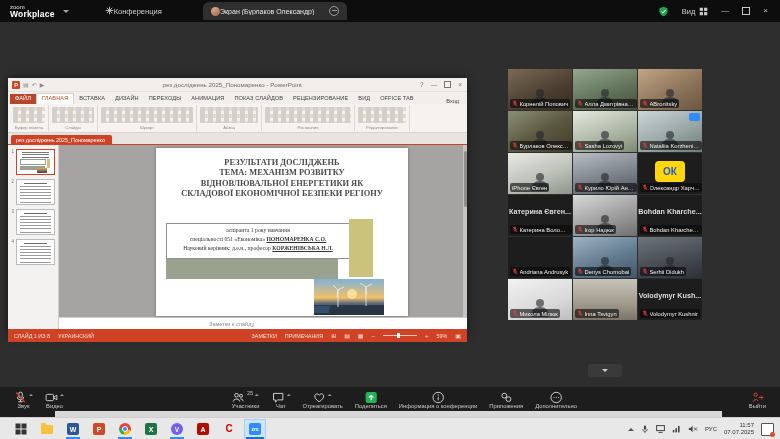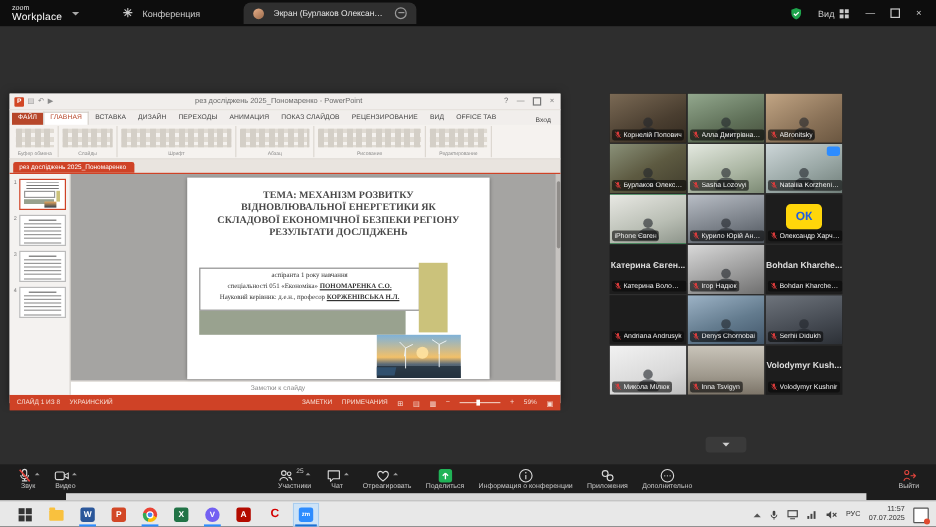--- a/index.html
+++ b/index.html
@@ -3,23 +3,23 @@
 <meta charset="utf-8">
 <style>
   html,body{margin:0;padding:0;background:#111;}
   .stage{position:relative;width:780px;height:439px;overflow:hidden;background:#2e2e2e;
          font-family:"Liberation Sans",sans-serif;-webkit-font-smoothing:antialiased;}
   
   .titlebar{position:absolute;left:0;top:0;width:780px;height:22px;background:#0d0d0d;
             display:flex;align-items:center;color:#ddd;}
   .logo{display:flex;flex-direction:column;line-height:1;margin-left:10px;}
   .logo-top{font-size:6px;color:#e8e8e8;}
-  .logo-bottom{font-size:8.5px;font-weight:normal;color:#fff;letter-spacing:.2px;}
+  .logo-bottom{font-size:8.5px;font-weight:bold;color:#fff;letter-spacing:.2px;}
   .caret-d{width:0;height:0;border:3px solid transparent;border-top-color:#a8a8a8;margin:3px 0 0 8px;}
-  .tab{display:flex;align-items:center;gap:8px;font-size:7.5px;color:#cfcfcf;padding:0 8px;height:18px;}
+  .tab{display:flex;align-items:center;gap:0;font-size:7.5px;color:#cfcfcf;padding:0 8px;height:18px;}
   .tab.meeting{margin-left:28px;}
   .tab.screen{position:absolute;left:203px;width:128px;background:#2f2f2f;border-radius:6px 6px 0 0;color:#e6e6e6;}
   .avatar{width:9px;height:9px;border-radius:50%;background:linear-gradient(145deg,#e8b08a,#9a6a4a);flex:none;}
   .tab-label{white-space:nowrap;overflow:hidden;text-overflow:ellipsis;flex:1;font-size:7px;}
   .tab-minus{width:8px;height:8px;border:1px solid #9a9a9a;border-radius:50%;position:relative;flex:none;}
   .tab-minus::after{content:"";position:absolute;left:1.5px;right:1.5px;top:3px;height:1px;background:#9a9a9a;}
   .tb-right{margin-left:auto;display:flex;align-items:center;gap:13px;margin-right:12px;}
   .view-chip{display:flex;align-items:center;gap:4px;font-size:7.5px;color:#cfcfcf;}
   .winbtn{font-size:8px;color:#c9c9c9;line-height:1;}
   .win-sq{width:6px;height:6px;border:1px solid #c9c9c9;}
@@ -81,21 +81,21 @@
            background:linear-gradient(180deg,#7fb2d9 0%,#f2c069 52%,#5a6a78 68%,#22303c 100%);}
   .ppt-notes{height:11px;background:#fff;border-top:1px solid #d2cdc7;font-size:5.6px;color:#8a8a8a;
              display:flex;align-items:center;padding-left:150px;}
   .ppt-status{height:13px;background:#cf4226;color:#f6ddd4;font-size:5.4px;display:flex;align-items:center;
               gap:8px;padding:0 6px;}
   .ppt-status .spacer{flex:1;}
   .ppt-status .vi{font-size:6px;color:#f6ddd4;}
   .zslider{width:34px;height:1px;background:#f0c4b5;position:relative;display:inline-block;}
   .zslider .knob{position:absolute;left:14px;top:-2px;width:2.5px;height:5px;background:#fff;}
   
-  .tiles{position:absolute;left:508px;top:56px;display:grid;grid-template-columns:repeat(3,64px);
+  .tiles{position:absolute;left:508px;top:47px;display:grid;grid-template-columns:repeat(3,64px);
          grid-auto-rows:41px;gap:1px;}
   .tile{position:relative;background:#1d1d1d;overflow:hidden;}
   .tile.active{box-shadow:inset 0 0 0 1.5px #1ec45a;}
   .media{position:absolute;inset:0;}
   .v1{background:linear-gradient(155deg,#7b6a55,#4a3e30 60%,#332a20);}
   .v2{background:linear-gradient(160deg,#93a88e,#5f7058 60%,#474f3c);}
   .v3{background:linear-gradient(150deg,#c2a584,#8a7258 60%,#6a5640);}
   .v4{background:linear-gradient(150deg,#8a9179,#5d5a41 50%,#403c2c);}
   .v5{background:linear-gradient(160deg,#e4e9e0,#aab5a2 60%,#7c8a74);}
   .v6{background:linear-gradient(155deg,#cdd6d8,#9aa8a6 55%,#6f7d78);}
@@ -320,22 +320,22 @@
                 <i></i>
                 <i></i>
                 <i></i>
               </div>
             </div>
           </aside>
         <div style="flex:1;display:flex;flex-direction:column;">
           <div class="editor" style="flex:1;">
             <div class="slide">
               <div class="s-title">
+                <div>РЕЗУЛЬТАТИ ДОСЛІДЖЕНЬ</div>
                 <div>ТЕМА: МЕХАНІЗМ РОЗВИТКУ ВІДНОВЛЮВАЛЬНОЇ ЕНЕРГЕТИКИ ЯК СКЛАДОВОЇ ЕКОНОМІЧНОЇ БЕЗПЕКИ РЕГІОНУ</div>
-                <div>РЕЗУЛЬТАТИ ДОСЛІДЖЕНЬ</div>
               </div>
               <div class="s-box">
                 <div>аспіранта 1 року навчання</div>
                 <div><span>спеціальності 051 «Економіка» </span><span class="u">ПОНОМАРЕНКА С.О.</span></div>
                 <div><span>Науковий керівник: д.е.н., професор </span><span class="u">КОРЖЕНІВСЬКА Н.Л.</span></div>
               </div>
               <div class="s-sage"></div>
               <div class="s-khaki"></div>
               <div class="s-photo">
                 <svg width="70" height="36" viewBox="0 0 70 36">

